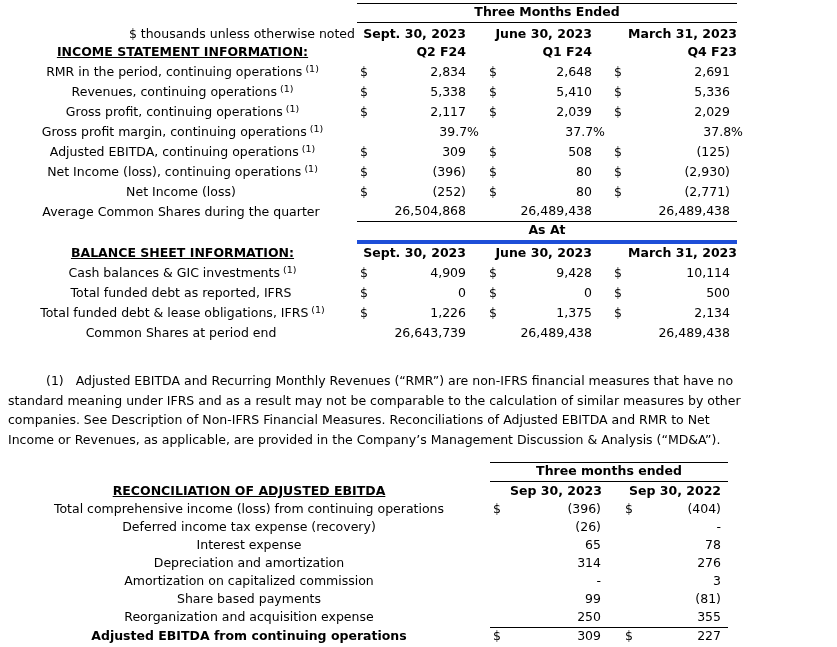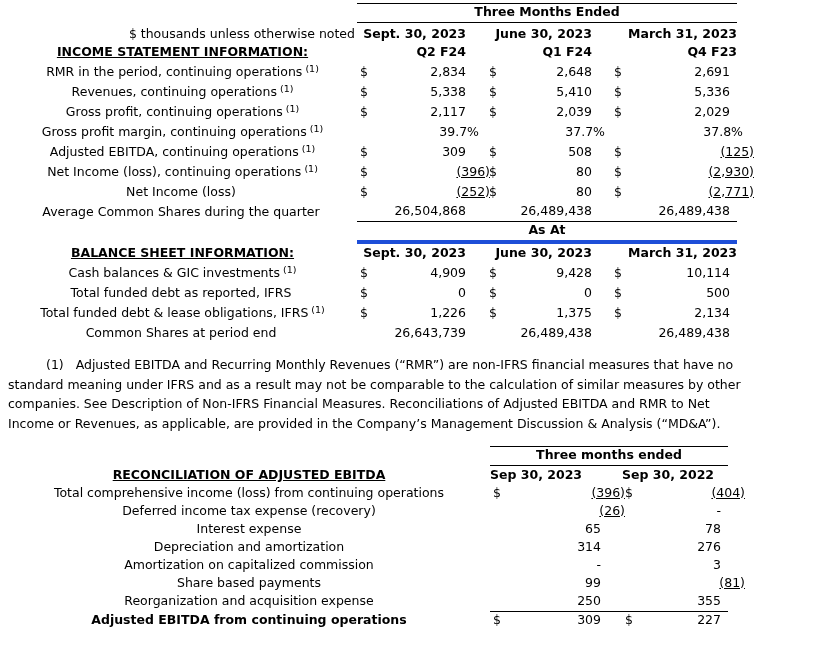--- a/index.html
+++ b/index.html
@@ -13,36 +13,36 @@
   td,th{padding:0;margin:0;font-weight:normal;vertical-align:bottom;
         white-space:nowrap;overflow:visible;padding-bottom:3px;}
   .b{font-weight:bold;}
   .t1{width:737px;}
   .t3{width:728px;}
   .lbl{padding-left:8px;text-align:center;}
   .note{text-align:right;padding-right:2px;}
   .cur{padding-left:3px;text-align:left;}
   .val{text-align:right;}
   .right{text-align:right;}
-  .center{text-align:left;}
+  .center{text-align:center;}
   .title-cell{font-weight:bold;text-decoration:underline;}
   .span-head{font-weight:bold;text-align:center;
              border-top:1px solid #000;border-bottom:1px solid #000;}
   .span-head-nb{font-weight:bold;text-align:center;border-bottom:4px solid #1d4ed8;}
   tr.hrow{height:18px;}
   tr.dates-row{height:21px;}
   tr.srow{height:18px;}
   tr.drow{height:20px;}
   tr.drow3{height:18px;}
   tr.dates-row3{height:19px;}
   tr.rule td:not(.lbl){border-bottom:1px solid #000;}
   .sup{font-size:9.5px;position:relative;top:-4px;margin-left:3px;}
-  .hang-paren{position:relative;left:24px;text-decoration:underline;}
+  .hang-paren{position:relative;left:0;}
   .hang-pct{position:relative;left:13px;}
-  .footnote{margin-left:8px;margin-top:12px;width:734px;
+  .footnote{margin-left:8px;margin-top:28px;width:734px;
             line-height:19.5px;text-indent:38px;text-align:left;}
   .t3wrap{margin-top:13px;}
 </style>
 </head>
 <body>
 
 <div class="page">
 
   <table class="t1">
     <colgroup>

